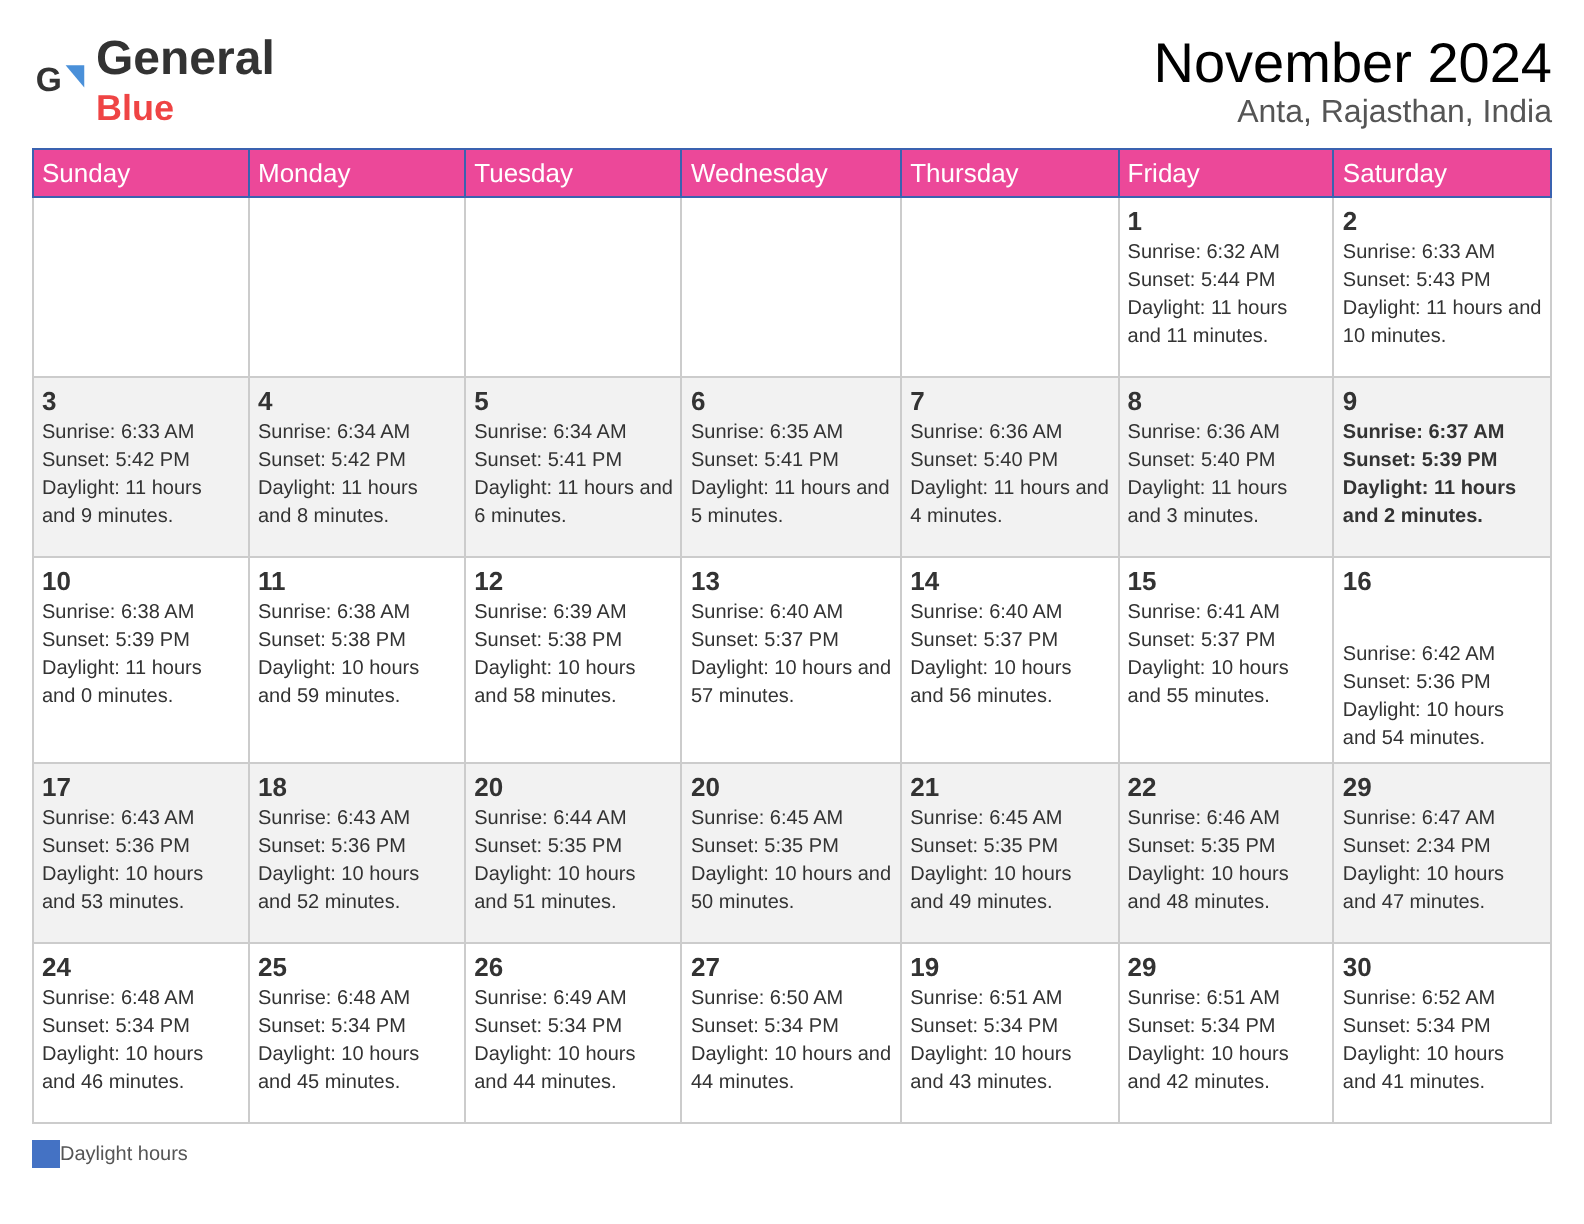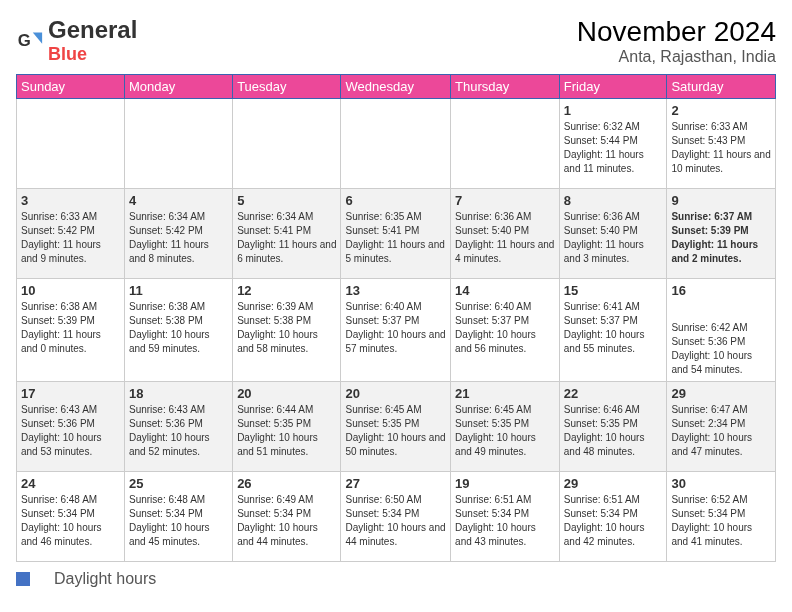--- a/index.html
+++ b/index.html
@@ -83,23 +83,23 @@
       font-size: 10px;
       color: #333;
       line-height: 1.4;
     }
     .empty-cell {
       background: #fff !important;
     }
     .legend {
       display: flex;
       align-items: center;
-      gap: 24px;
+      gap: 0;
       margin-top: 8px;
-      font-size: 16px;
+      font-size: 10px;
       color: #555;
     }
     .legend-box {
       width: 14px;
       height: 14px;
       background: #4472c4;
       display: inline-block;
     }
   </style>
 </head>

